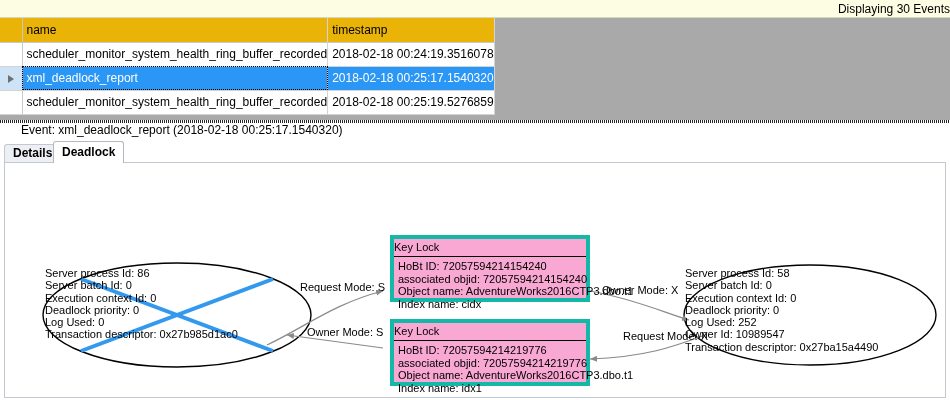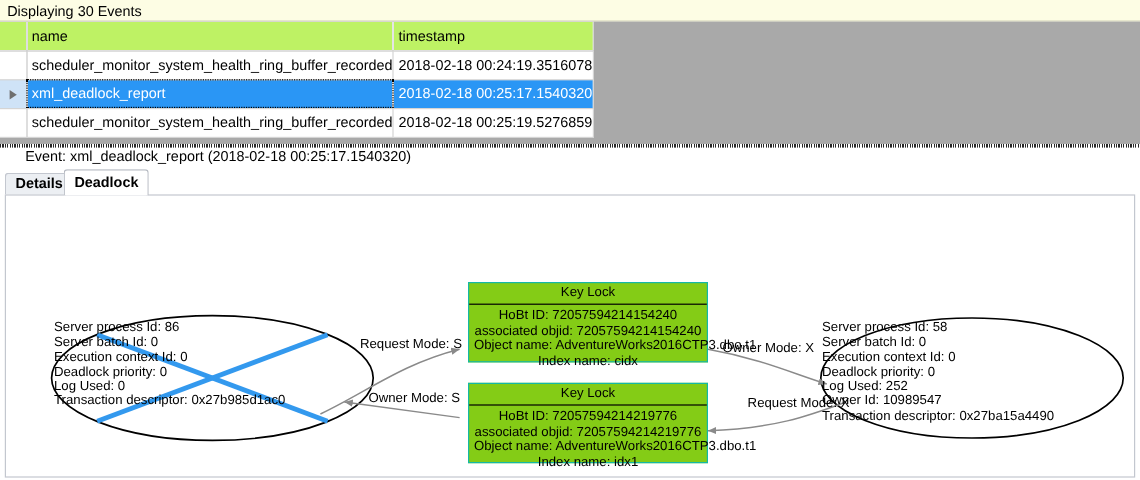--- a/index.html
+++ b/index.html
@@ -29,20 +29,21 @@
     width: 950px;
     height: 18px;
     background: #fdfde4;
     border-bottom: 1px solid #d7d7be;
     box-sizing: border-box;
     display: flex;
     align-items: center;
     padding-left: 6px;
     font-size: 12px;
     color: #000;
+    justify-content: flex-end;
   }
 
   
   .grid-wrap {
     position: absolute;
     left: 0; top: 18px;
     width: 950px;
     height: 102px;
     background: #a9a9a9;
     overflow: hidden;
@@ -65,21 +66,21 @@
     box-sizing: border-box;
     padding: 0 0 0 4px;
     font-weight: normal;
     text-align: left;
     white-space: nowrap;
     overflow: hidden;
     background: #ffffff;
     vertical-align: middle;
   }
   table.grid tr.head th {
-    background: #bef264;
+    background: #eab308;
     border-bottom: 1px solid #c8c8c8;
     color: #000;
   }
   table.grid td.selcell, table.grid th.selcell {
     background: #ffffff;
     padding: 0;
     text-align: center;
     border-right: 1px solid #c8c8c8;
   }
   tr.selected td.selcell {
@@ -188,23 +189,22 @@
   .lbl {
     position: absolute;
     font-size: 11px;
     color: #000;
     white-space: nowrap;
     background: transparent;
   }
   .klock {
     position: absolute;
     box-sizing: border-box;
-    border: 1px solid #14b8a6;
-    background: #84cc16;
-    text-align: center;
+    border: 4px solid #14b8a6;
+    background: #f9a8d4;
   }
   .klock .ktitle {
     font-size: 11px;
     line-height: 17px;
     height: 17px;
     border-bottom: 1px solid #000;
   }
   .klock .kbody {
     font-size: 11px;
     line-height: 12.6px;

